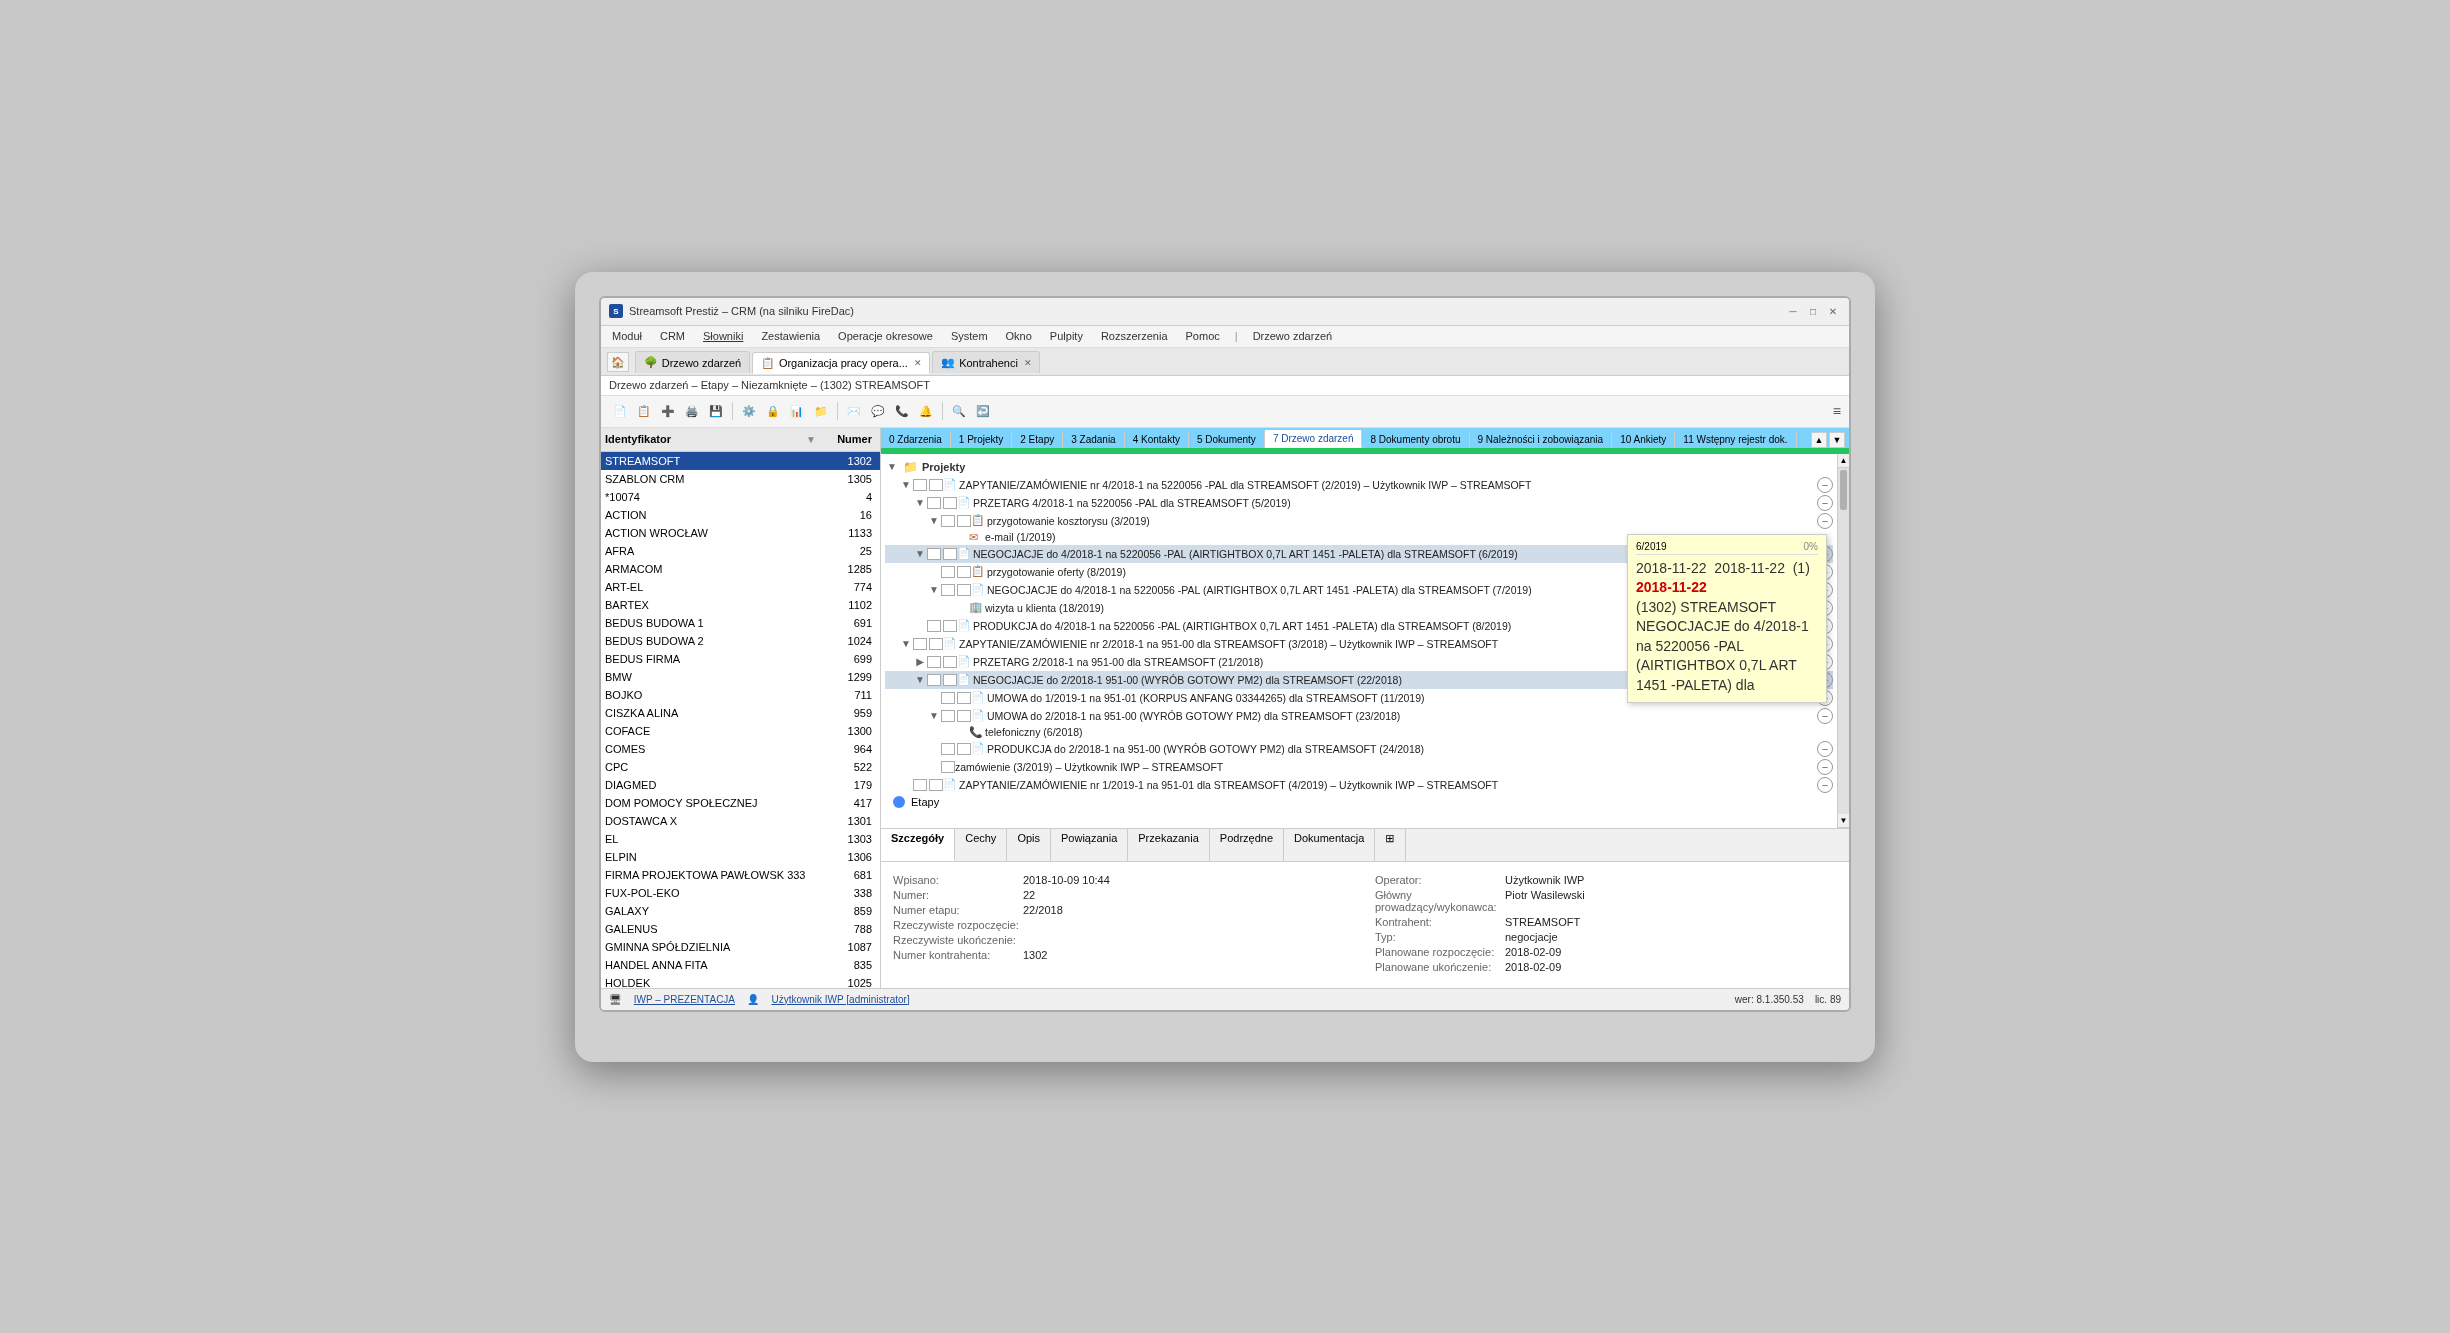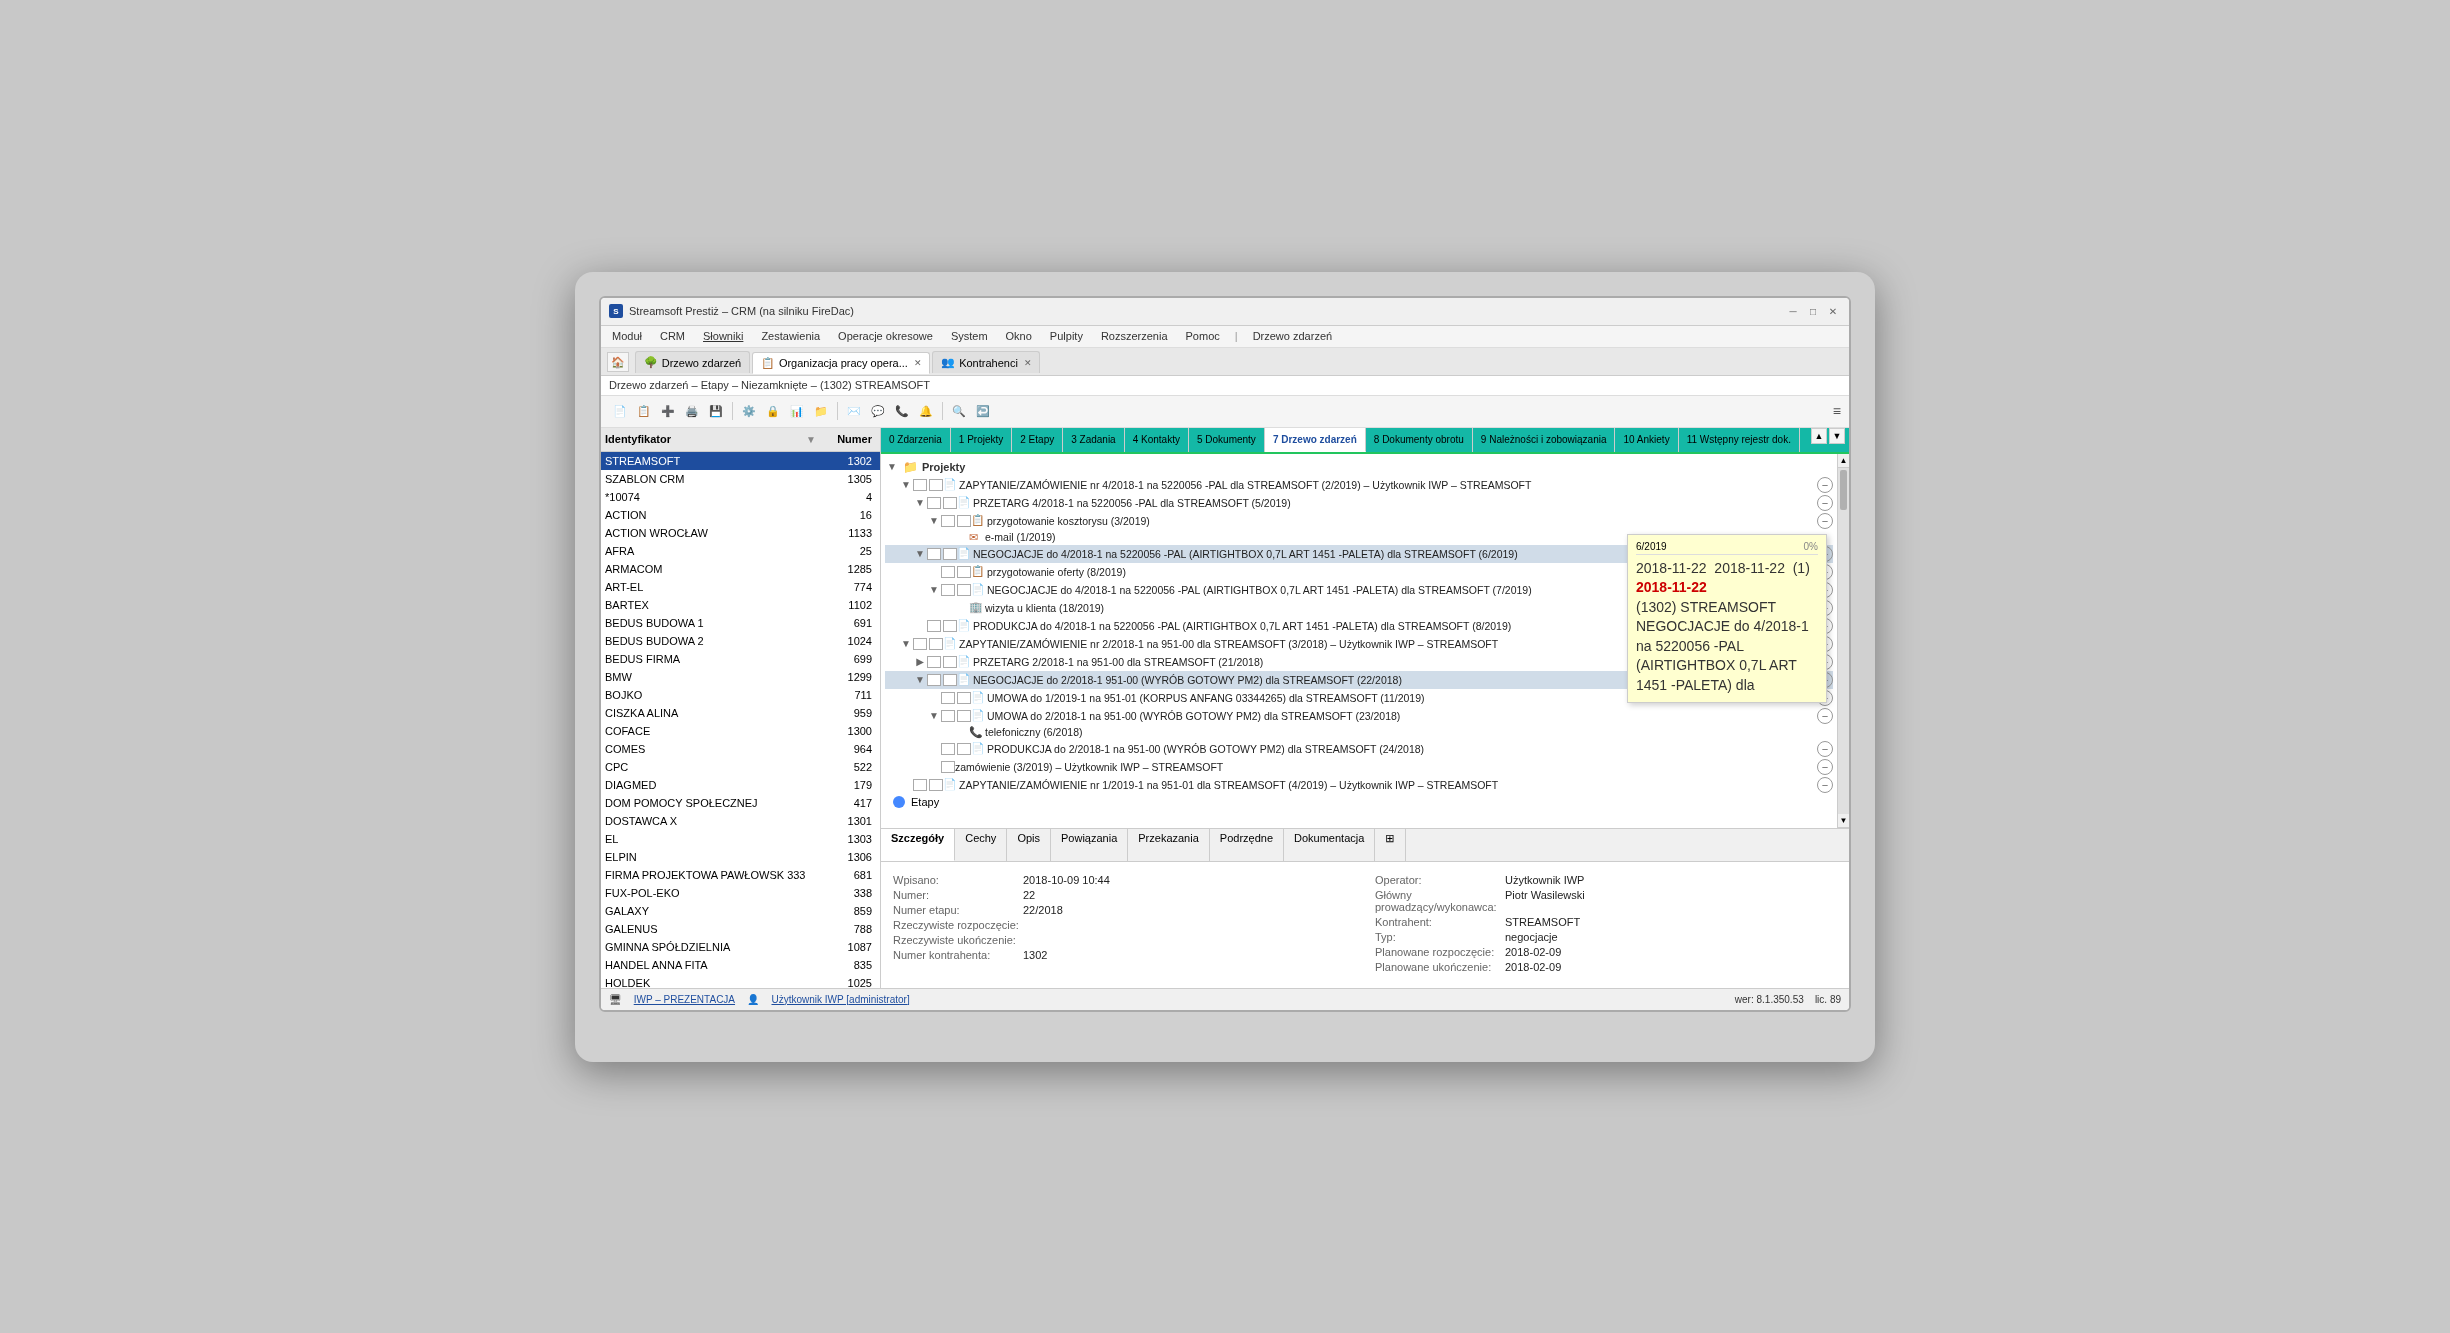--- a/index.html
+++ b/index.html
@@ -144,34 +144,35 @@
     .list-item.selected { background: #1e4d9e; color: #fff; }
     .list-item .item-name { flex: 1; }
     .list-item .item-num { width: 60px; text-align: right; padding-right: 4px; color: inherit; }
     
     
     .right-panel { flex: 1; display: flex; flex-direction: column; overflow: hidden; }
     
     
     .section-tabs {
       display: flex;
-      background: #14b8a6;
-      border-bottom: 2px solid #22c55e;
+      background: #7dd3fc;
+      border-bottom: 6px solid #22c55e;
       height: 26px;
+      align-items: flex-end;
     }
     .sec-tab {
       padding: 3px 8px;
       font-size: 10px;
       cursor: pointer;
       border-right: 1px solid #ccc;
       display: flex;
       align-items: center;
       white-space: nowrap;
     }
-    .sec-tab.active { background: #fff; border-bottom: 1px solid #fff; font-weight: bold; color: #1e4d9e; }
+    .sec-tab.active { background: #fff; border-bottom: 1px solid #fff; font-weight: normal; color: #1e4d9e; }
     
     
     .tree-content {
       flex: 1;
       overflow-y: auto;
       overflow-x: auto;
       background: #fff;
       padding: 4px;
       font-size: 11px;
       position: relative;

